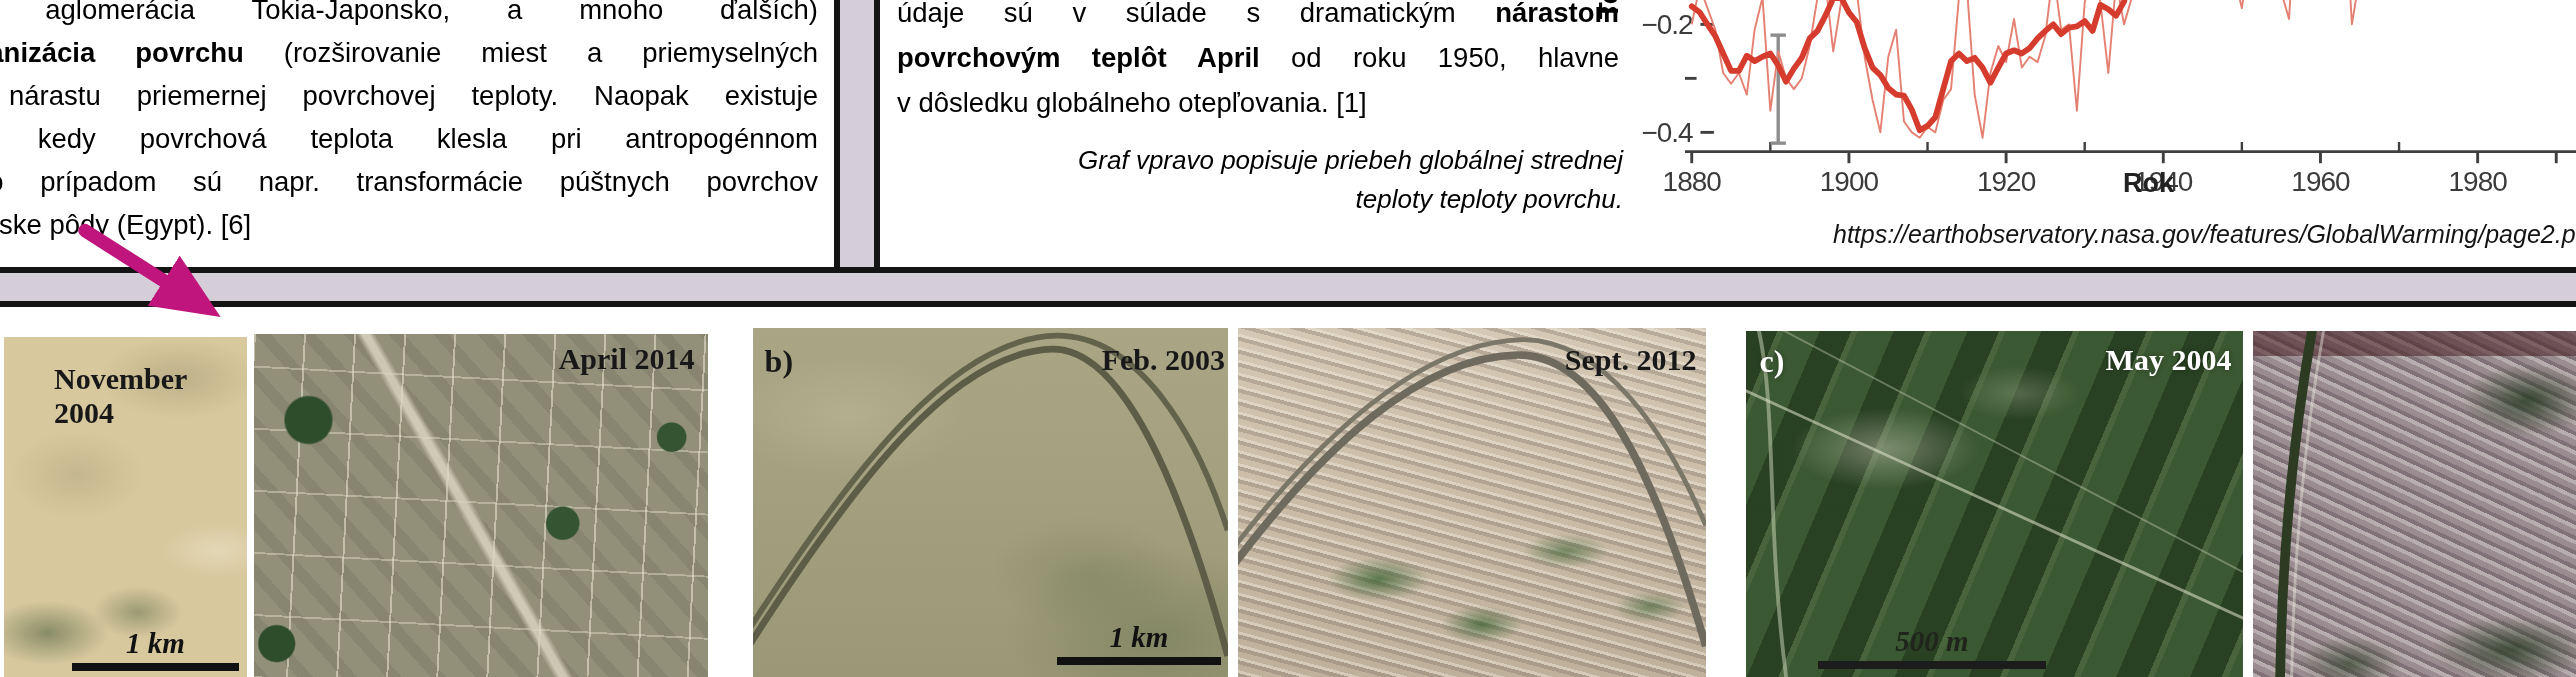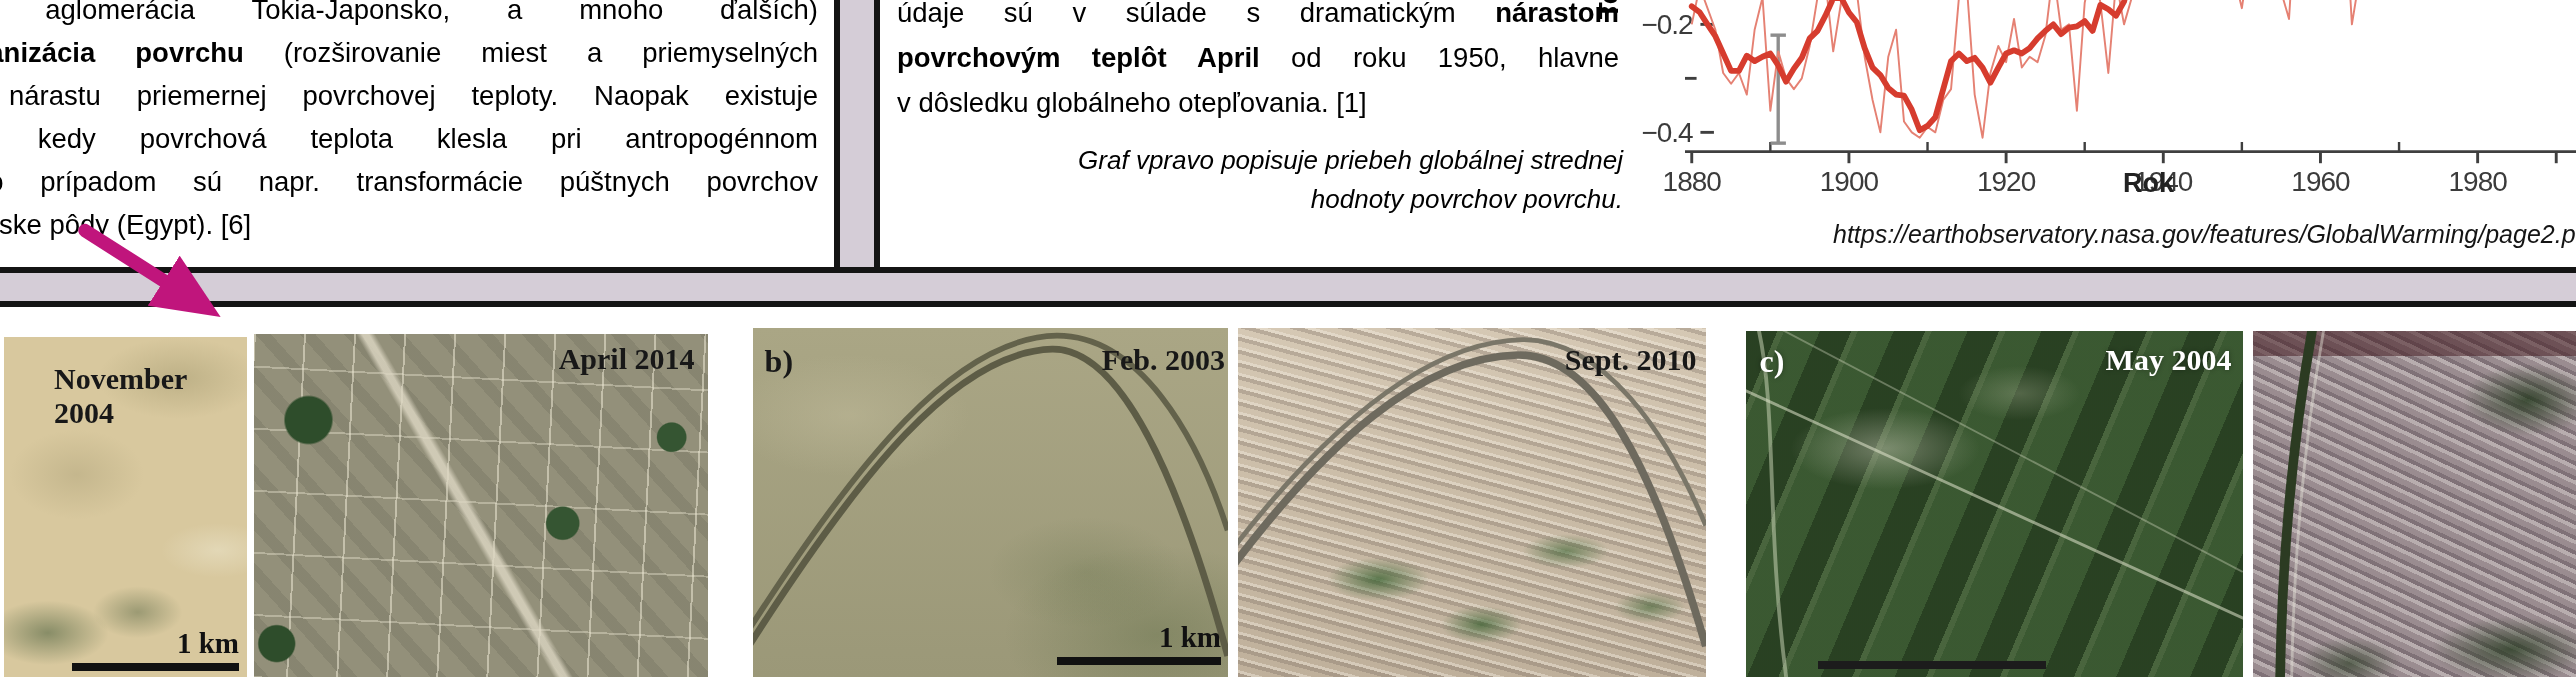--- a/index.html
+++ b/index.html
@@ -43,21 +43,21 @@
   
   #arrow{position:absolute;left:0;top:0;z-index:6;pointer-events:none;}
 
   
   .sat{position:absolute;overflow:hidden;}
   .date-label{position:absolute;font-family:"Liberation Serif",serif;font-weight:700;
               font-size:30px;color:#181818;z-index:3;}
   .letter-label{position:absolute;font-family:"Liberation Serif",serif;font-weight:700;
                 font-size:32px;color:#181818;z-index:3;}
   .white{color:#fff;text-shadow:0 0 5.8px rgba(0,0,0,.35);}
-  .scalebar{position:absolute;z-index:3;text-align:right;}
+  .scalebar{position:absolute;z-index:3;text-align:center;font-style:italic;}
   .scale-text{font-family:"Liberation Serif",serif;font-weight:700;font-size:29px;color:#111;}
   .scale-line{height:8.7px;background:#111;margin-top:2.9px;}
   .sat svg{position:absolute;left:0;top:0;z-index:1;}
 
   #sat-a1{left:0;top:333px;width:243px;height:344px;background-color:#d8c89e;
     background-image:
       radial-gradient(ellipse 87px 46px at 18% 86%, rgba(70,92,58,.55), transparent 70%),
       radial-gradient(ellipse 64px 37px at 55% 80%, rgba(82,98,64,.45), transparent 70%),
       radial-gradient(ellipse 116px 58px at 72% 12%, rgba(150,142,100,.40), transparent 70%),
       radial-gradient(ellipse 96px 64px at 30% 40%, rgba(160,150,110,.35), transparent 70%),
@@ -120,21 +120,21 @@
   <section class="panel" id="right-panel"></section>
 
   <div class="para" id="mid-para">
     <div class="jline"><span>údaje sú v súlade s dramatickým </span><span class="b">nárastom</span></div>
     <div class="jline"><span class="b">povrchovým teplôt April</span><span> od roku 1950, hlavne</span></div>
     <div class="no-just"><span>v dôsledku globálneho otepľovania. [1]</span></div>
   </div>
 
   <div id="caption">
     <div>Graf vpravo popisuje priebeh globálnej strednej</div>
-    <div>hodnoty povrchov povrchu.</div>
+    <div>teploty teploty povrchu.</div>
   </div>
 
   <span id="yfrag">Te</span>
   <svg id="chart-svg" width="945" height="203" viewBox="0 0 980 210">
       <line x1="56" y1="157" x2="980" y2="157" stroke="#3f3f3f" stroke-width="3"></line>
       <line x1="63" y1="157" x2="63" y2="169" stroke="#3f3f3f" stroke-width="3"></line>
       <line x1="144.5" y1="147" x2="144.5" y2="157" stroke="#3f3f3f" stroke-width="2.5"></line>
       <line x1="226" y1="157" x2="226" y2="169" stroke="#3f3f3f" stroke-width="3"></line>
       <line x1="307.5" y1="147" x2="307.5" y2="157" stroke="#3f3f3f" stroke-width="2.5"></line>
       <line x1="389" y1="157" x2="389" y2="169" stroke="#3f3f3f" stroke-width="3"></line>
@@ -203,32 +203,33 @@
         <div class="scale-text">1 km</div>
         <div class="scale-line"></div>
       </div>
     </figure>
 
     <figure class="sat" id="sat-b2" style="margin:0">
       <svg width="468" height="349" viewBox="0 0 485 362">
         <path d="M-8,250 C90,120 190,30 290,28 C370,27 430,140 485,330" stroke="#6e6a5e" stroke-width="8" fill="none"></path>
         <path d="M-8,232 C90,105 195,14 295,12 C380,12 445,110 485,205" stroke="#7a7668" stroke-width="5" fill="none"></path>
       </svg>
-      <div class="date-label" style="right:9.6px;top:15.4px">Sept. 2010</div>
+      <div class="date-label" style="right:9.6px;top:15.4px">Sept. 2012</div>
     </figure>
 
     <figure class="sat" id="sat-c1" style="margin:0">
       <svg width="497" height="346" viewBox="0 0 515 359">
         <path d="M-5,60 L520,300" stroke="rgba(225,230,205,.55)" stroke-width="3" fill="none"></path>
         <path d="M30,-5 L515,250" stroke="rgba(225,230,205,.35)" stroke-width="2" fill="none"></path>
         <path d="M12,-5 C32,80 20,200 42,364" stroke="rgba(210,220,190,.5)" stroke-width="4" fill="none"></path>
       </svg>
       <div class="letter-label white" style="left:13.5px;top:11.6px">c)</div>
       <div class="date-label white" style="right:11.6px;top:11.6px">May 2004</div>
       <div class="scalebar" style="left:72px;bottom:7.7px;width:228px">
+        <div class="scale-text" style="color:#20251c">500 m</div>
         <div class="scale-line" style="background:#1c1c1c"></div>
       </div>
     </figure>
 
     <figure class="sat" id="sat-c2" style="margin:0">
       <svg width="323" height="346" viewBox="0 0 335 359">
         <path d="M62,-5 C45,90 30,220 28,364" stroke="#2c3b22" stroke-width="10" fill="none"></path>
         <path d="M74,-5 C57,90 42,220 40,364" stroke="rgba(232,230,220,.45)" stroke-width="3" fill="none"></path>
       </svg>
     </figure>

